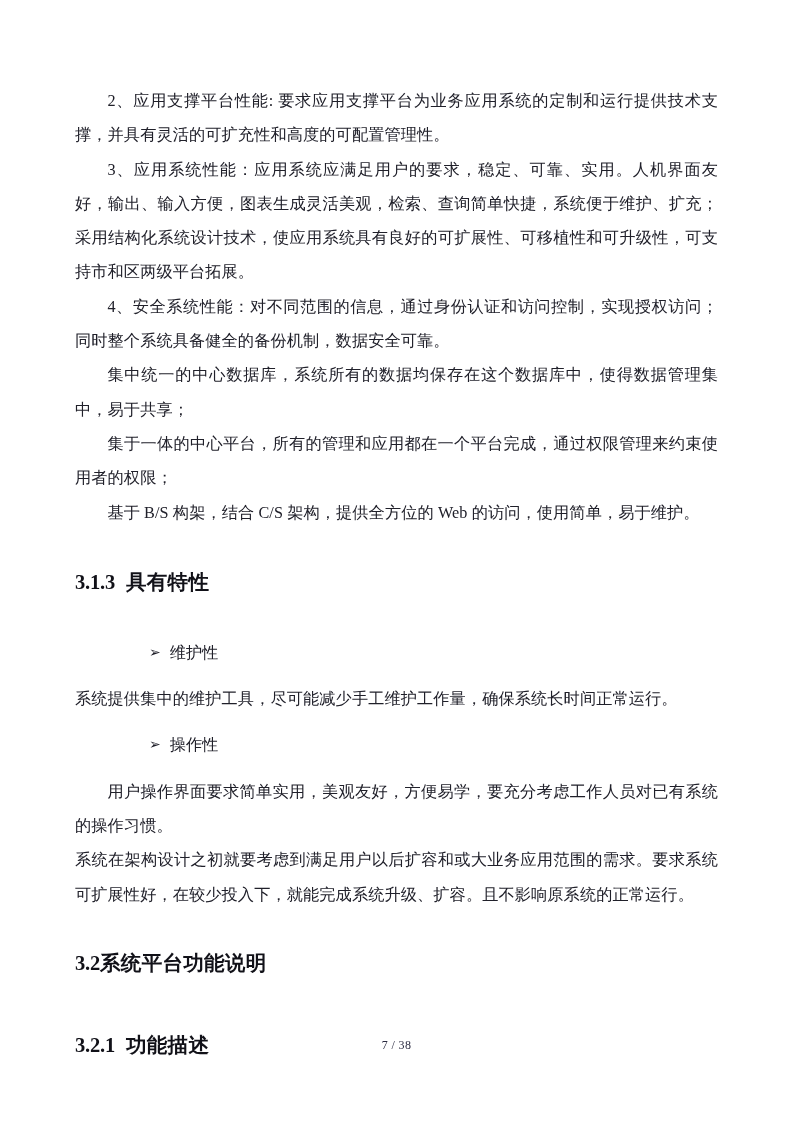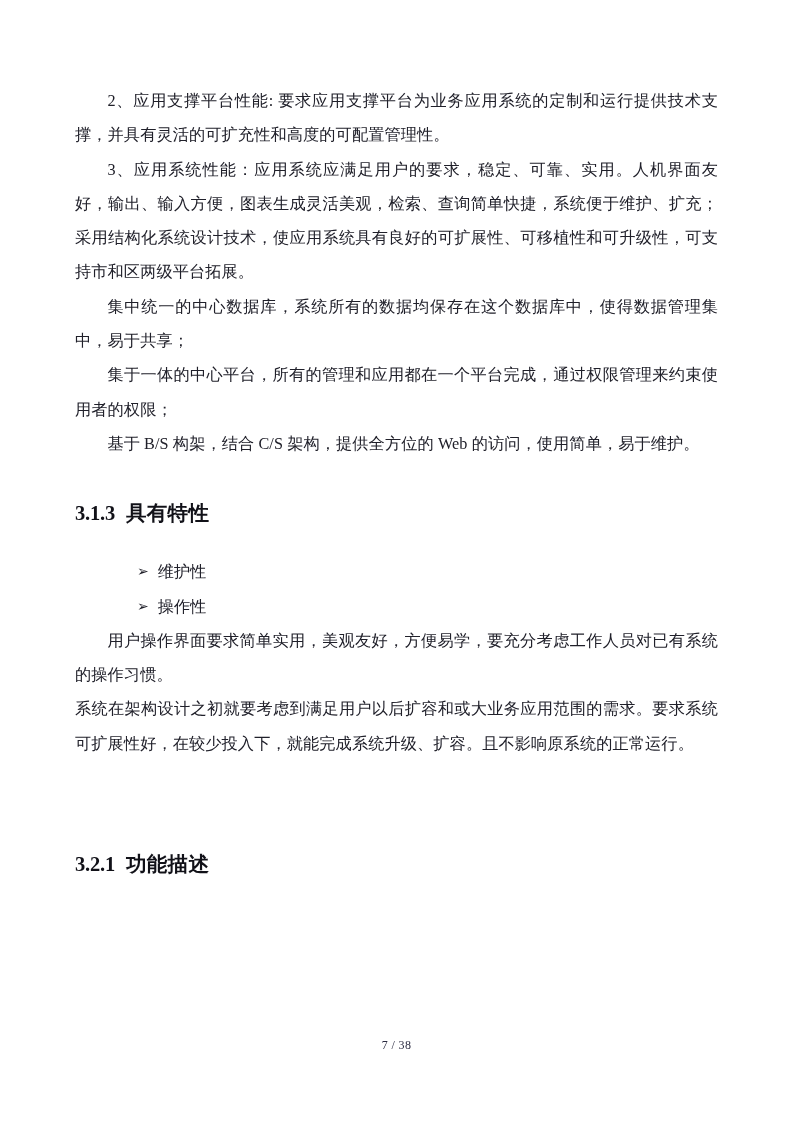--- a/index.html
+++ b/index.html
@@ -82,21 +82,21 @@
   .sp-h3-after  { height: 27px; }
   .sp-h2-before { height: 36px; }
   .sp-h2-after  { height: 30px; }
   .sp-h3b-before { height: 22px; }
   .sp-h3b-after  { height: 22px; }
 
   
   .bullet-line {
     font-size: 16.2px;
     line-height: 34.3px;
-    margin: 0;
+    margin: 12px;
     padding-left: 62px;
     white-space: nowrap;
     color: #20202a;
   }
   .bullet-glyph {
     font-family: "DejaVu Sans", "Liberation Sans", sans-serif;
     font-size: 14px;
     margin-right: 9px;
     color: #20202a;
     display: inline-block;
@@ -121,42 +121,47 @@
   }
 </style>
 </head>
 <body>
 
 <div class="page">
   <div class="content">
 
     <p class="p indent">2、应用支撑平台性能: 要求应用支撑平台为业务应用系统的定制和运行提供技术支撑，并具有灵活的可扩充性和高度的可配置管理性。</p>
     <p class="p indent">3、应用系统性能：应用系统应满足用户的要求，稳定、可靠、实用。人机界面友好，输出、输入方便，图表生成灵活美观，检索、查询简单快捷，系统便于维护、扩充；采用结构化系统设计技术，使应用系统具有良好的可扩展性、可移植性和可升级性，可支持市和区两级平台拓展。</p>
+    <p class="p indent">4、安全系统性能：对不同范围的信息，通过身份认证和访问控制，实现授权访问；同时整个系统具备健全的备份机制，数据安全可靠。</p>
     <p class="p indent">集中统一的中心数据库，系统所有的数据均保存在这个数据库中，使得数据管理集中，易于共享；</p>
     <p class="p indent">集于一体的中心平台，所有的管理和应用都在一个平台完成，通过权限管理来约束使用者的权限；</p>
     <p class="p indent">基于 B/S 构架，结合 C/S 架构，提供全方位的 Web 的访问，使用简单，易于维护。</p>
 
     <div class="sp-h3-before"></div>
     <h3 class="h3">
       <span class="h-num">3.1.3</span><span class="h-gap"></span><span class="h-text">具有特性</span>
     </h3>
     <div class="sp-h3-after"></div>
 
     <p class="bullet-line">
       <span class="bullet-glyph">➢</span><span class="bullet-label">维护性</span>
     </p>
+    <p class="p noindent">系统提供集中的维护工具，尽可能减少手工维护工作量，确保系统长时间正常运行。</p>
 
     <p class="bullet-line">
       <span class="bullet-glyph">➢</span><span class="bullet-label">操作性</span>
     </p>
     <p class="p indent">用户操作界面要求简单实用，美观友好，方便易学，要充分考虑工作人员对已有系统的操作习惯。</p>
 
     <p class="p noindent">系统在架构设计之初就要考虑到满足用户以后扩容和或大业务应用范围的需求。要求系统可扩展性好，在较少投入下，就能完成系统升级、扩容。且不影响原系统的正常运行。</p>
 
     <div class="sp-h2-before"></div>
+    <h2 class="h2">
+      <span class="h-num">3.2</span><span class="h-gap"></span><span class="h-text">系统平台功能说明</span>
+    </h2>
     <div class="sp-h2-after"></div>
 
     <div class="sp-h3b-before"></div>
     <h3 class="h3">
       <span class="h-num">3.2.1</span><span class="h-gap"></span><span class="h-text">功能描述</span>
     </h3>
     <div class="sp-h3b-after"></div>
 
   </div>
 

